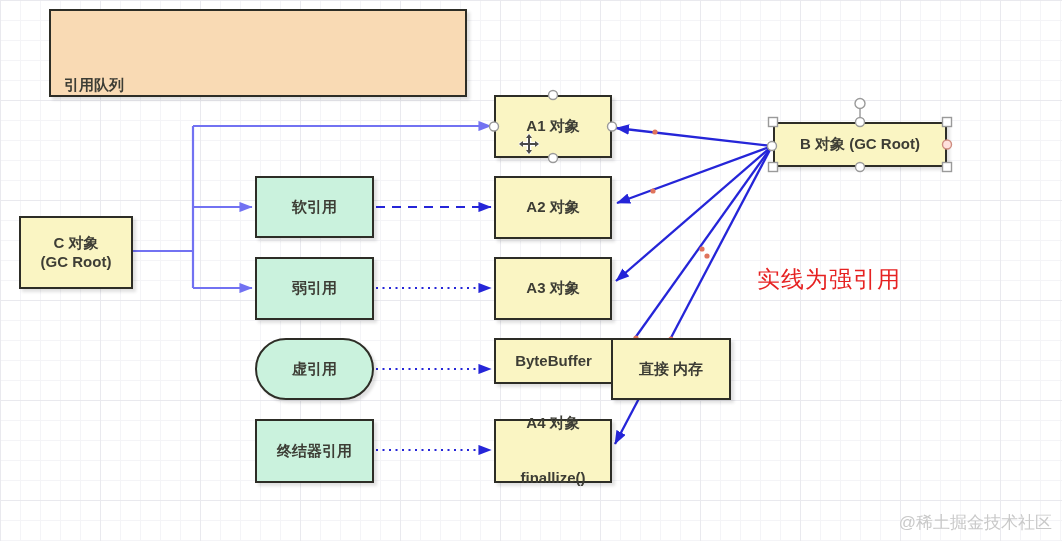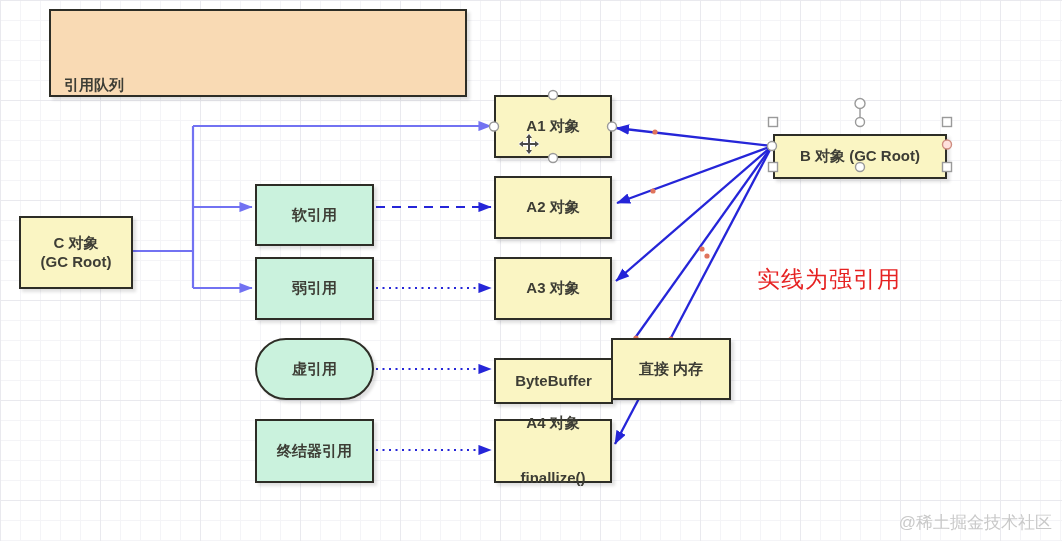--- a/index.html
+++ b/index.html
@@ -27,31 +27,31 @@
     font-weight:bold;font-size:15px;color:var(--text-dark);
     box-shadow:3px 3px 3px rgba(0,0,0,0.12);
     line-height:1.25;text-align:center;
     z-index:2;
   }
   .node.yellow{background:var(--node-yellow);}
   .node.green{background:var(--node-green);}
   .node.orange{background:var(--node-orange);}
   #n-queue{left:49px;top:9px;width:418px;height:88px;align-items:flex-start;justify-content:flex-end;padding-left:13px;}
   #n-c{left:19px;top:216px;width:114px;height:73px;}
-  #n-soft{left:255px;top:176px;width:119px;height:62px;margin-top:8px;}
+  #n-soft{left:255px;top:176px;width:119px;height:62px;}
   #n-weak{left:255px;top:257px;width:119px;height:63px;}
   #n-phantom{left:255px;top:338px;width:119px;height:62px;border-radius:31px;}
   #n-finalizer{left:255px;top:419px;width:119px;height:64px;}
   #n-a1{left:494px;top:95px;width:118px;height:63px;}
   #n-a2{left:494px;top:176px;width:118px;height:63px;}
   #n-a3{left:494px;top:257px;width:118px;height:63px;}
-  #n-bytebuffer{left:494px;top:338px;width:119px;height:46px;margin-top:20px;}
+  #n-bytebuffer{left:494px;top:338px;width:119px;height:46px;}
   #n-direct{left:611px;top:338px;width:120px;height:62px;align-items:center;}
   #n-a4{left:494px;top:419px;width:118px;height:64px;gap:36px;}
-  #n-b{left:773px;top:122px;width:174px;height:45px;margin-top:12px;}
+  #n-b{left:773px;top:122px;width:174px;height:45px;}
   .annotation{
     position:absolute;left:757px;top:264px;z-index:3;
     font-size:23px;color:var(--annotation-red);
     letter-spacing:1px;white-space:nowrap;font-family:Liberation Mono, monospace;
   }
   .watermark{
     position:absolute;right:10px;top:511px;z-index:3;
     font-size:17px;color:var(--watermark-gray);white-space:nowrap;
   }
   .edges{z-index:1;}

